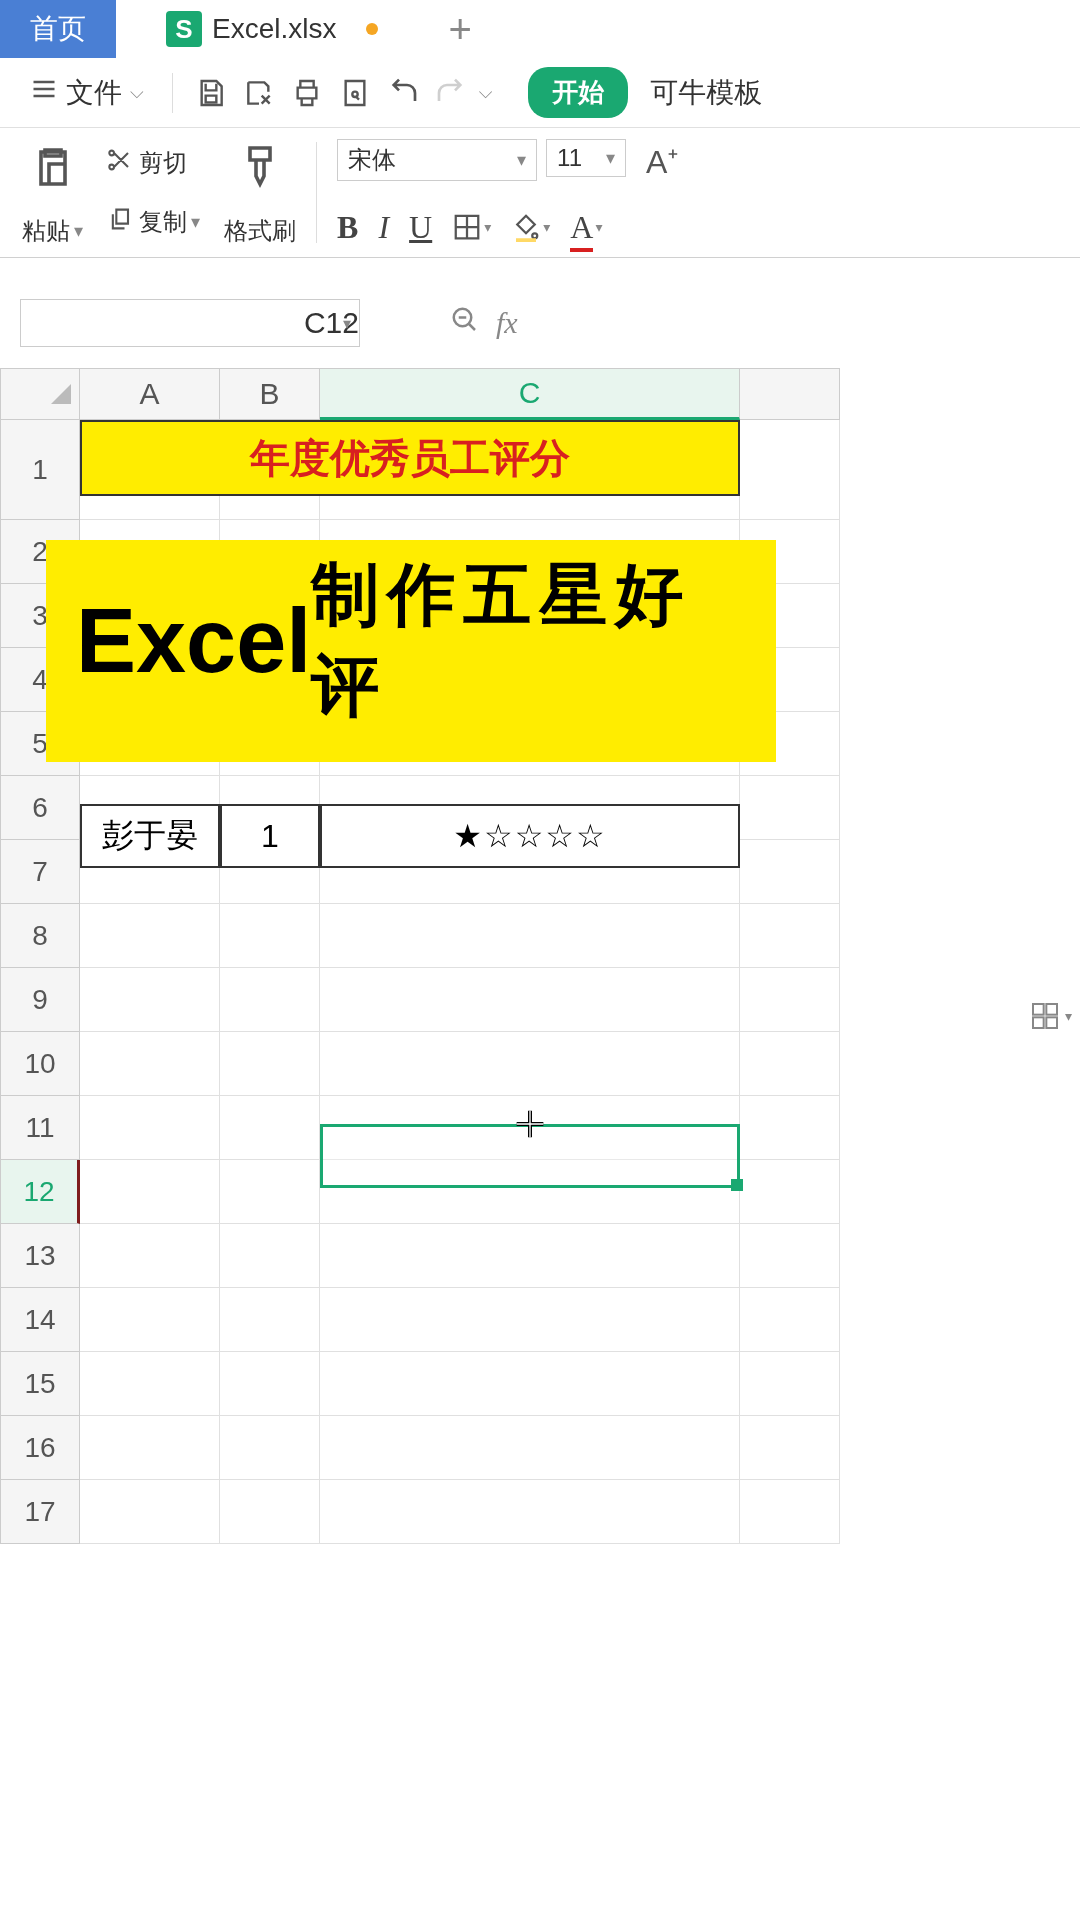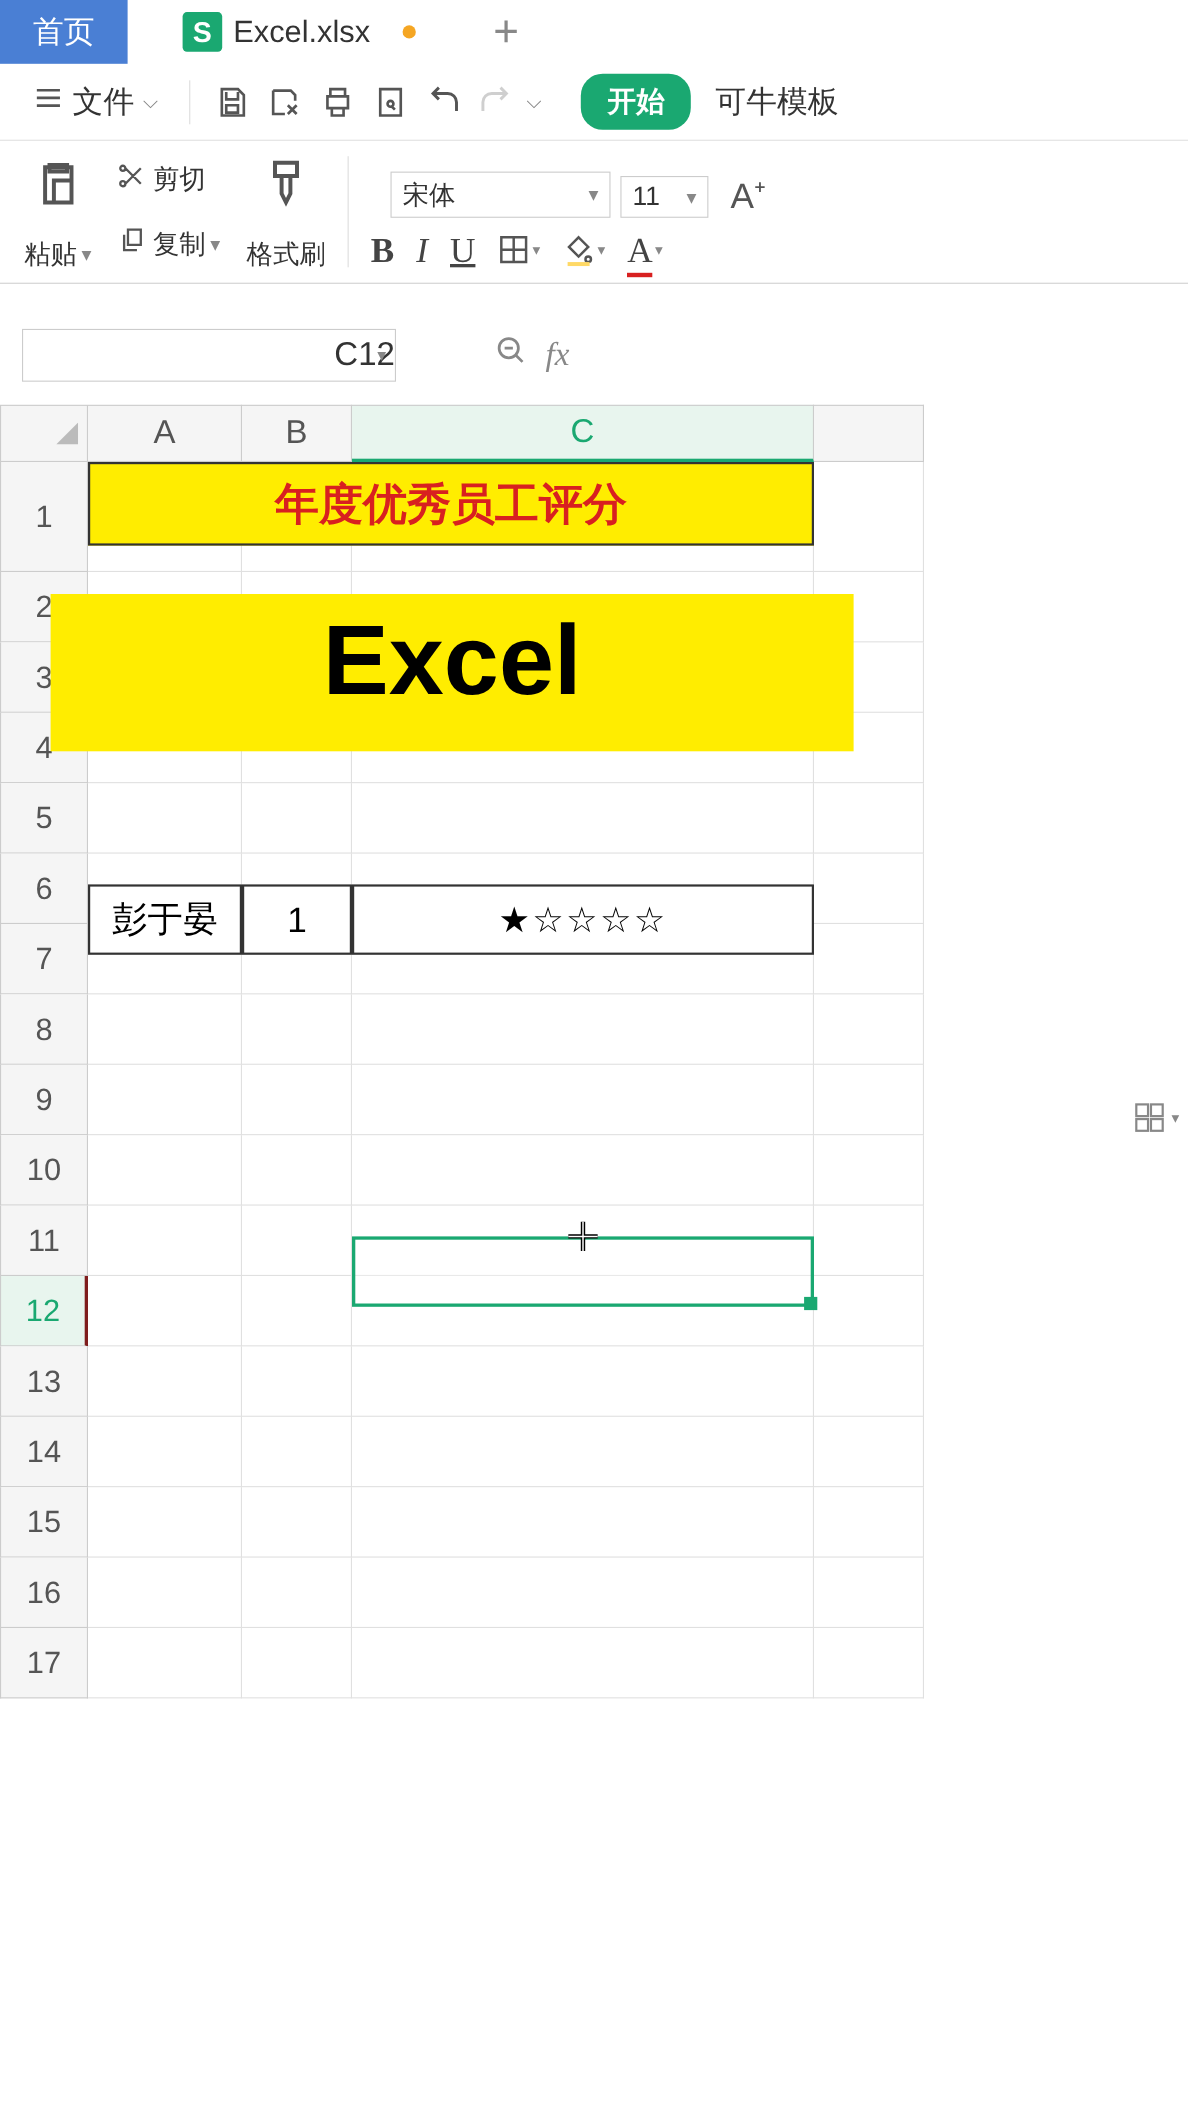--- a/index.html
+++ b/index.html
@@ -26,21 +26,21 @@
     .tb-start { background: #1aa871; color: #fff; padding: 8px 24px; border-radius: 20px; font-size: 26px; font-weight: 700; }
     .tb-text { font-size: 28px; color: #333; padding: 0 14px; }
     .tb-chev { color: #888; font-size: 18px; }
 
     .ribbon { display: flex; align-items: stretch; height: 130px; border-bottom: 1px solid #d0d0d0; padding: 6px 12px; gap: 6px; }
     .ribbon-group { display: flex; flex-direction: column; align-items: center; justify-content: space-between; padding: 4px 10px; }
     .ribbon-sep { width: 1px; background: #ddd; margin: 8px 4px; }
     .ribbon-big-icon { width: 56px; height: 56px; display: flex; align-items: center; justify-content: center; }
     .ribbon-big-icon svg { width: 48px; height: 48px; }
     .ribbon-label { font-size: 24px; color: #333; white-space: nowrap; display: flex; align-items: center; gap: 4px; }
-    .ribbon-row { display: flex; align-items: flex-end; gap: 10px; height: 50%; margin-left: 18px; }
+    .ribbon-row { display: flex; align-items: flex-start; gap: 10px; height: 50%; }
     .ribbon-right { display: flex; flex-direction: column; justify-content: space-around; flex: 1; padding-left: 10px; }
     .font-select { border: 1px solid #ccc; padding: 4px 10px; font-size: 24px; color: #333; min-width: 200px; display: flex; justify-content: space-between; align-items: center; }
     .font-size { border: 1px solid #ccc; padding: 4px 10px; font-size: 24px; color: #333; min-width: 80px; display: flex; justify-content: space-between; align-items: center; margin-left: -1px; }
     .fmt-row { display: flex; align-items: center; gap: 20px; font-size: 32px; color: #444; }
     .fmt-btn { display: flex; align-items: center; gap: 2px; }
     .fmt-chev { font-size: 14px; color: #888; }
 
     .namebox-row { display: flex; align-items: center; height: 70px; margin-top: 30px; padding: 0 20px; gap: 30px; }
     .namebox { border: 1px solid #ccc; width: 340px; height: 48px; display: flex; align-items: center; justify-content: flex-end; font-size: 30px; color: #333; position: relative; }
     .namebox-chev { position: absolute; right: 8px; color: #888; font-size: 16px; }
@@ -72,21 +72,21 @@
     .merged-title { width: 660px; height: 76px; background: #ffed00; border: 2px solid #333; display: flex; align-items: center; justify-content: center; font-size: 40px; font-weight: bold; color: #d82020; position: absolute; top: 0; left: 0; }
 
     .row7 { position: absolute; top: 384px; left: 0; display: flex; height: 64px; }
     .row7 .cell { border: 2px solid #333; background: #fff; font-size: 32px; }
     .stars { font-size: 30px; letter-spacing: 2px; }
 
     .selection { position: absolute; border: 3px solid #1aa871; background: rgba(255,255,255,0.3); }
     .sel-handle { position: absolute; width: 12px; height: 12px; background: #1aa871; bottom: -6px; right: -6px; }
     .cursor-cross { position: absolute; font-size: 32px; color: #000; font-weight: bold; }
 
-    .overlay-banner { position: absolute; background: #ffed00; padding: 10px 30px 30px; display: flex; flex-direction: column; align-items: center; }
+    .overlay-banner { position: absolute; background: #ffed00; padding: 10px 30px 30px; display: flex; align-items: center; }
     .banner-l1 { font-size: 90px; font-weight: 900; color: #000; }
     .banner-l2 { font-size: 68px; font-weight: 900; color: #000; letter-spacing: 8px; }
     .banner-l3 { font-size: 68px; font-weight: 900; color: #000; letter-spacing: 8px; }
 
     .side-tool { position: absolute; right: 8px; display: flex; align-items: center; gap: 4px; color: #888; font-size: 24px; }
     .side-tool svg { width: 32px; height: 32px; }
   </style>
 </head>
 <body>
 
@@ -392,20 +392,21 @@
             <path d="M12 2v20M2 12h20" stroke="#000" stroke-width="3"></path>
             <path d="M12 2v20M2 12h20" stroke="#fff" stroke-width="1"></path>
           </svg>
       </div>
       </div>
   </div>
 </div>
 
 <div class="overlay-banner" style="top:540px;left:46px;width:730px">
   <div class="banner-l1">Excel</div>
+  <div class="banner-l3">制作五星好评</div>
 </div>
 
 <div class="side-tool" style="top:1000px">
   <svg viewBox="0 0 24 24">
       <rect x="3" y="3" width="8" height="8" stroke="#888" fill="none" stroke-width="1.5"></rect>
       <rect x="13" y="3" width="8" height="8" stroke="#888" fill="none" stroke-width="1.5"></rect>
       <rect x="3" y="13" width="8" height="8" stroke="#888" fill="none" stroke-width="1.5"></rect>
       <rect x="13" y="13" width="8" height="8" stroke="#888" fill="none" stroke-width="1.5"></rect>
     </svg>
   <span class="fmt-chev">▾</span>

